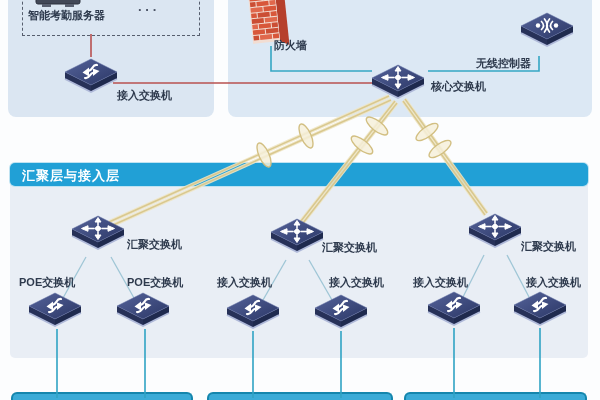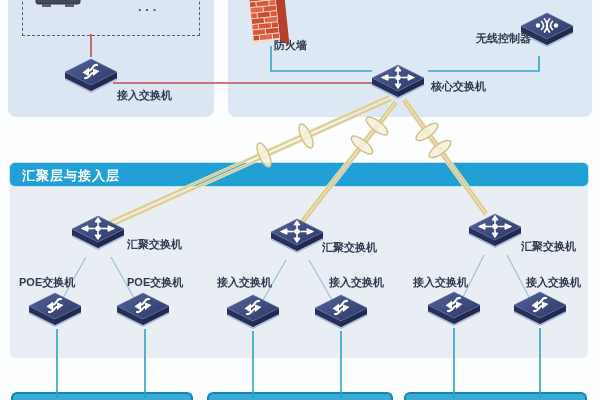--- a/index.html
+++ b/index.html
@@ -209,24 +209,25 @@
   <svg class="node-icon" style="left:313px;top:292px;" width="56" height="42">
       <use href="#sw-access"></use>
     </svg>
   <svg class="node-icon" style="left:426px;top:289px;" width="56" height="42">
       <use href="#sw-access"></use>
     </svg>
   <svg class="node-icon" style="left:512px;top:289px;" width="56" height="42">
       <use href="#sw-access"></use>
     </svg>
 
+  <div class="lbl" style="left:28px;top:8px;">智能考勤服务器</div>
   <div class="dots" style="left:138px;top:2px;">···</div>
   <div class="lbl" style="left:117px;top:88px;">接入交换机</div>
   <div class="lbl" style="left:274px;top:38px;">防火墙</div>
-  <div class="lbl" style="left:476px;top:31px;">无线控制器</div>
+  <div class="lbl" style="left:476px;top:56px;">无线控制器</div>
   <div class="lbl" style="left:431px;top:79px;">核心交换机</div>
   <div class="lbl" style="left:127px;top:237px;">汇聚交换机</div>
   <div class="lbl" style="left:322px;top:240px;">汇聚交换机</div>
   <div class="lbl" style="left:521px;top:239px;">汇聚交换机</div>
   <div class="lbl" style="left:19px;top:275px;">POE交换机</div>
   <div class="lbl" style="left:127px;top:275px;">POE交换机</div>
   <div class="lbl" style="left:217px;top:275px;">接入交换机</div>
   <div class="lbl" style="left:329px;top:275px;">接入交换机</div>
   <div class="lbl" style="left:413px;top:275px;">接入交换机</div>
   <div class="lbl" style="left:526px;top:275px;">接入交换机</div>

